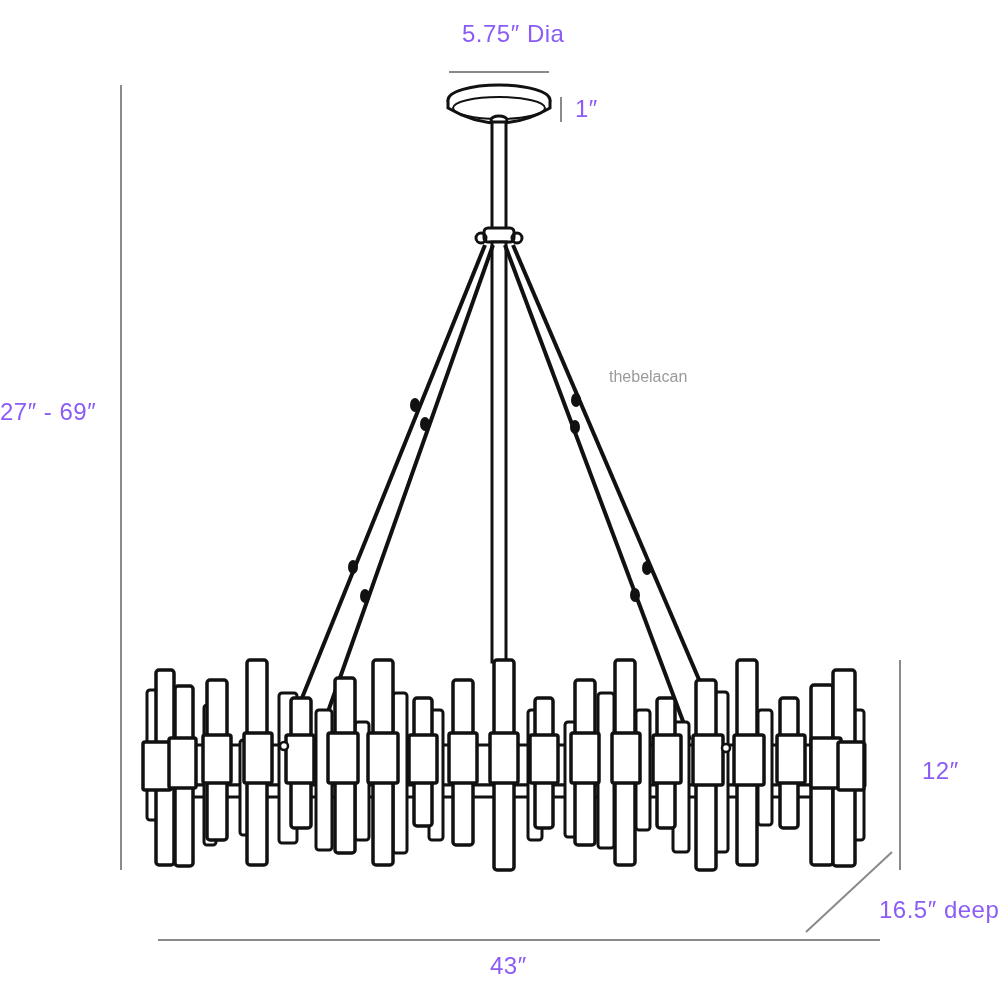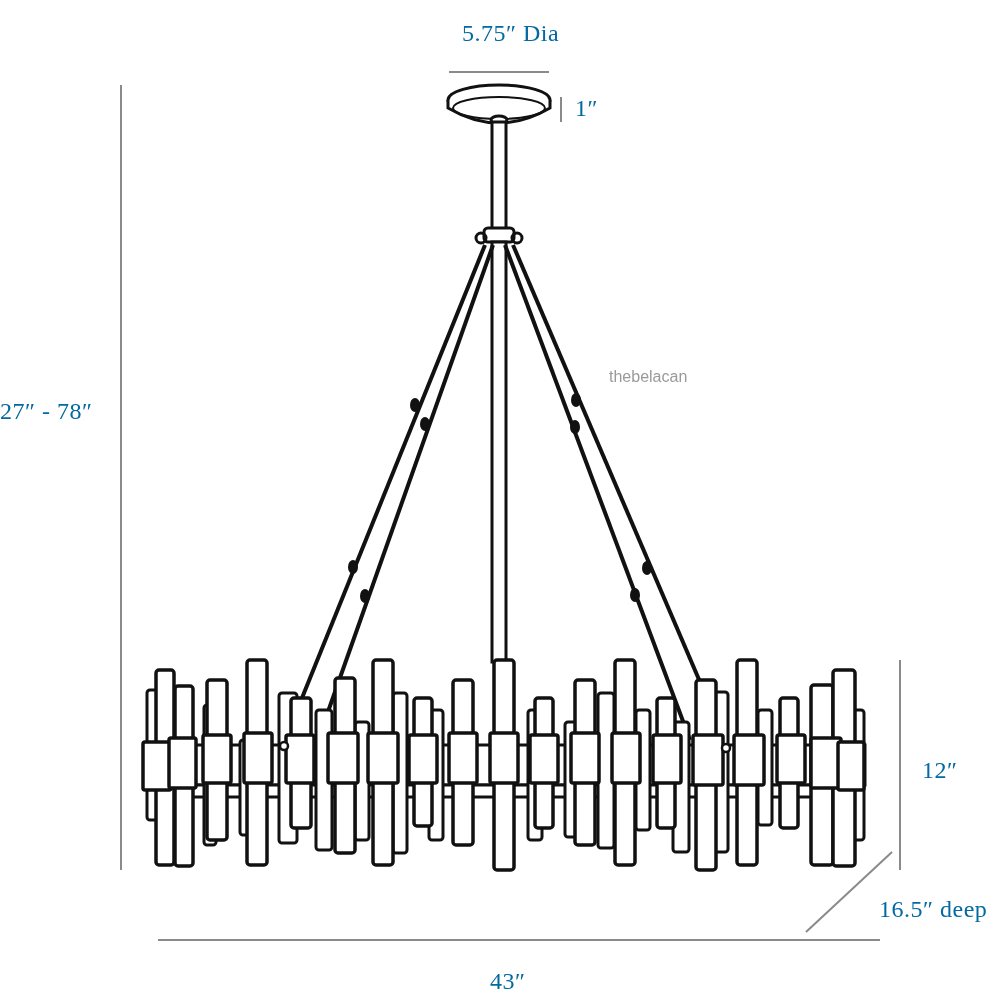--- a/index.html
+++ b/index.html
@@ -1,24 +1,24 @@
 <!DOCTYPE html>
 <html><head>
   <meta charset="utf-8">
   <style>
     html, body { margin: 0; padding: 0; background: #ffffff; }
     body { width: 1000px; height: 1000px; position: relative; overflow: hidden; font-family: "DejaVu Sans", sans-serif; }
     .canvas { position: absolute; left: 0; top: 0; width: 1000px; height: 1000px; }
-    .label { position: absolute; color: #0369a1; font-family: Liberation Serif, serif; font-weight: 300; white-space: nowrap; letter-spacing: 0.5px; }
+    .label { position: absolute; color: #8b5cf6; font-family: Liberation Sans, sans-serif; font-weight: 300; white-space: nowrap; letter-spacing: 0.5px; }
     .lbl-dia { left: 462px; top: 20px; font-size: 24px; }
     .lbl-canopy-h { left: 575px; top: 95px; font-size: 24px; }
     .lbl-overall-h { left: 0px; top: 398px; font-size: 24px; }
     .lbl-body-h { left: 922px; top: 757px; font-size: 24px; text-align: center; }
     .lbl-depth { left: 879px; top: 896px; font-size: 24px; }
-    .lbl-width { left: 490px; top: 952px; font-size: 24px; margin-top: 16px; }
+    .lbl-width { left: 490px; top: 952px; font-size: 24px; }
     .watermark { position: absolute; left: 609px; top: 368px; font-family: "Liberation Sans", sans-serif; font-size: 16px; color: #9a9a9a; }
   </style>
 </head>
 <body>
 
 <div class="canvas">
   <svg width="1000" height="1000" viewBox="0 0 1000 1000">
 
     <g stroke="#8a8a8a" stroke-width="2" fill="none">
       <line x1="449" y1="72" x2="549" y2="72"></line>
@@ -130,18 +130,18 @@
     </g>
 
     <g stroke="#111" stroke-width="2.5" fill="#fff">
       <circle cx="284" cy="746" r="4"></circle>
       <circle cx="726" cy="748" r="4"></circle>
     </g>
   </svg>
 
   <div class="label lbl-dia">5.75″ Dia</div>
   <div class="label lbl-canopy-h">1″</div>
-  <div class="label lbl-overall-h">27″ - 78″</div>
+  <div class="label lbl-overall-h">27″ - 69″</div>
   <div class="label lbl-body-h">12″</div>
   <div class="label lbl-depth">16.5″ deep</div>
   <div class="label lbl-width">43″</div>
   <div class="watermark">thebelacan</div>
 </div>
 
 </body></html>

